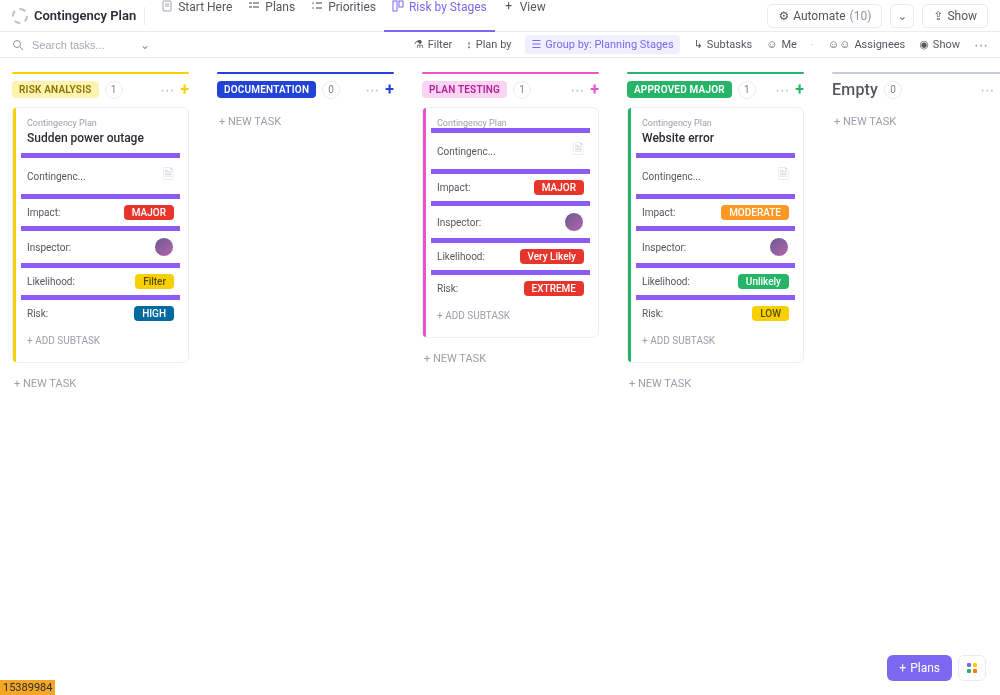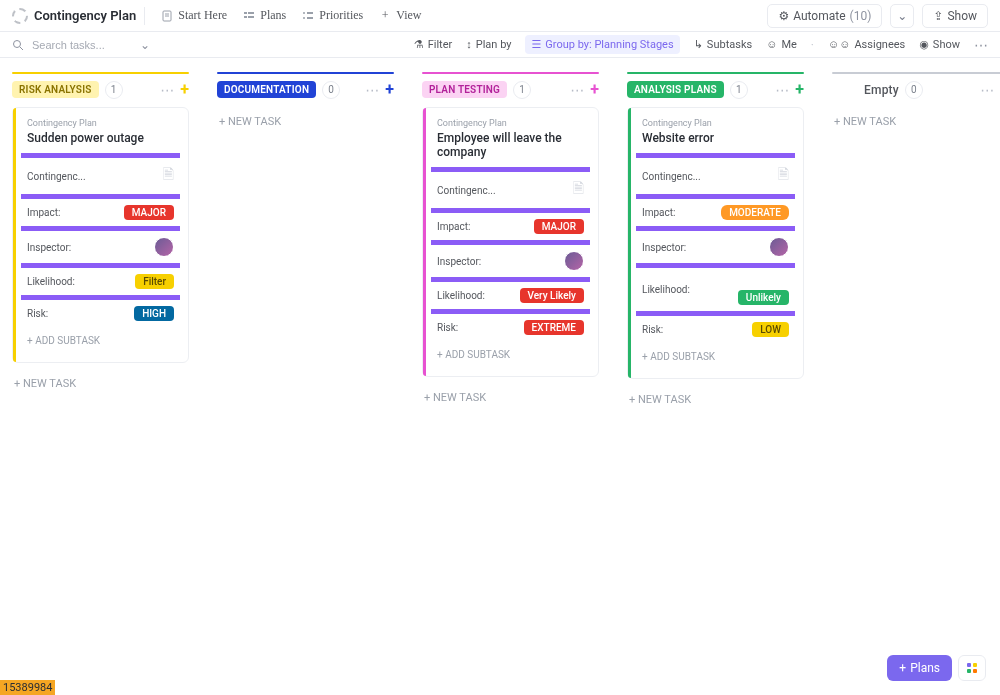--- a/index.html
+++ b/index.html
@@ -2,21 +2,21 @@
 <html><head>
 <meta charset="utf-8">
 <style>
 * { margin: 0; padding: 0; box-sizing: border-box; }
 body { font-family: -apple-system, BlinkMacSystemFont, 'Segoe UI', Roboto, sans-serif; background: #fff; height: 695px; width: 1000px; overflow: hidden; position: relative; font-size: 12px; color: #292d34; }
 
 .top-bar { display: flex; align-items: center; height: 32px; border-bottom: 1px solid #e9ebf0; padding: 0 12px; }
 .page-icon { width: 16px; height: 16px; border: 2px dashed #bec1c7; border-radius: 50%; margin-right: 6px; }
 .page-title { font-size: 13px; font-weight: 600; }
 .vdiv { width: 1px; height: 18px; background: #e9ebf0; margin: 0 8px; }
-.tab { display: flex; align-items: center; padding: 0 8px; height: 32px; color: #54575d; cursor: pointer; gap: 5px; font-family: Liberation Serif, serif; }
+.tab { display: flex; padding: 0 8px; height: 32px; color: #54575d; cursor: pointer; gap: 5px; }
 .tab.active { color: #7b68ee; border-bottom: 2px solid #7b68ee; }
 .tab-icon { width: 12px; height: 12px; display: inline-flex; align-items: center; justify-content: center; }
 .top-right { margin-left: auto; display: flex; gap: 8px; align-items: center; }
 .pill-btn { border: 1px solid #e9ebf0; border-radius: 5px; padding: 4px 10px; display: flex; align-items: center; gap: 4px; cursor: pointer; color: #54575d; }
 .pill-btn .muted { color: #8e93a0; }
 .chevron { width: 24px; height: 24px; border: 1px solid #e9ebf0; border-radius: 5px; display: flex; align-items: center; justify-content: center; cursor: pointer; color: #787e8c; }
 
 .toolbar { display: flex; align-items: center; height: 26px; border-bottom: 1px solid #e9ebf0; padding: 0 12px; color: #8e93a0; gap: 4px; }
 .search-wrap { display: flex; align-items: center; flex: 0 0 150px; gap: 8px; }
 .search-input { border: none; outline: none; font-size: 11px; color: #292d34; width: 100px; }
@@ -91,20 +91,29 @@
     <span class="tab-icon">
         <svg width="12" height="12">
           <circle cx="2" cy="3" r="1" fill="#9aa0aa"></circle>
           <rect x="5" y="2" width="6" height="2" fill="#9aa0aa"></rect>
           <circle cx="2" cy="8" r="1" fill="#9aa0aa"></circle>
           <rect x="5" y="7" width="6" height="2" fill="#9aa0aa"></rect>
         </svg>
       </span>
     <span>Priorities</span>
   </div>
+  <div class="tab active">
+    <span class="tab-icon">
+        <svg width="12" height="12">
+          <rect x="1" y="1" width="4" height="10" fill="none" stroke="#7b68ee"></rect>
+          <rect x="7" y="1" width="4" height="6" fill="none" stroke="#7b68ee"></rect>
+        </svg>
+      </span>
+    <span>Risk by Stages</span>
+  </div>
   <div class="tab">
     <span class="tab-icon">+</span>
     <span>View</span>
   </div>
 
   <div class="top-right">
     <div class="pill-btn">
       <span>⚙</span>
       <span>Automate</span>
       <span class="muted">(10)</span>
@@ -216,21 +225,20 @@
       <div class="col-head">
         <div class="col-label" style="background: rgb(251, 211, 243); color: rgb(178, 34, 154);">PLAN TESTING</div>
         <div class="count-pill">1</div>
         <div class="col-spacer"></div>
         <div class="col-more">⋯</div>
         <div class="col-add-icon" style="color: rgb(231, 82, 209);">+</div>
       </div>
       <div class="card">
         <div class="card-border-left" style="background: rgb(231, 82, 209);"></div>
         <div class="card-folder">Contingency Plan</div>
-        <div class="card-title">Employee will leave the company</div>
         <div class="field-row">
           <div>Contingenc...</div>
           <div class="doc-icon">🗎</div>
         </div>
         <div class="field-row">
           <div>Impact:</div>
           <div class="badge" style="background: rgb(231, 53, 44);">MAJOR</div>
         </div>
         <div class="field-row">
           <div>Inspector:</div>
@@ -244,58 +252,58 @@
           <div>Risk:</div>
           <div class="badge" style="background: rgb(231, 53, 44);">EXTREME</div>
         </div>
         <div class="add-subtask">+ ADD SUBTASK</div>
       </div>
       <div class="new-task">+ NEW TASK</div>
     </div>
     <div class="column">
       <div class="col-stripe" style="background: rgb(38, 181, 104);"></div>
       <div class="col-head">
-        <div class="col-label" style="background: rgb(38, 181, 104); color: rgb(255, 255, 255);">ANALYSIS PLANS</div>
+        <div class="col-label" style="background: rgb(38, 181, 104); color: rgb(255, 255, 255);">APPROVED MAJOR</div>
         <div class="count-pill">1</div>
         <div class="col-spacer"></div>
         <div class="col-more">⋯</div>
         <div class="col-add-icon" style="color: rgb(38, 181, 104);">+</div>
       </div>
       <div class="card">
         <div class="card-border-left" style="background: rgb(38, 181, 104);"></div>
         <div class="card-folder">Contingency Plan</div>
         <div class="card-title">Website error</div>
         <div class="field-row">
           <div>Contingenc...</div>
           <div class="doc-icon">🗎</div>
         </div>
         <div class="field-row">
           <div>Impact:</div>
-          <div class="badge" style="background: rgb(255, 153, 37); border-radius: 6px;">MODERATE</div>
+          <div class="badge" style="background: rgb(255, 153, 37);">MODERATE</div>
         </div>
         <div class="field-row">
           <div>Inspector:</div>
           <div class="avatar"></div>
         </div>
         <div class="field-row">
           <div>Likelihood:</div>
-          <div class="badge" style="background: rgb(38, 181, 104); margin-top: 16px;">Unlikely</div>
+          <div class="badge" style="background: rgb(38, 181, 104);">Unlikely</div>
         </div>
         <div class="field-row">
           <div>Risk:</div>
           <div class="badge" style="background: rgb(247, 208, 0); color: rgb(91, 75, 0);">LOW</div>
         </div>
         <div class="add-subtask">+ ADD SUBTASK</div>
       </div>
       <div class="new-task">+ NEW TASK</div>
     </div>
     <div class="column">
       <div class="col-stripe" style="background: rgb(200, 204, 212);"></div>
       <div class="col-head">
-        <div class="col-label" style="background: transparent; color: rgb(84, 87, 93); font-weight: 500; font-size: 12px; padding: 0px; margin-left: 32px;">Empty</div>
+        <div class="col-label" style="background: transparent; color: rgb(84, 87, 93); font-weight: 500; font-size: 16px; padding: 0px;">Empty</div>
         <div class="count-pill">0</div>
         <div class="col-spacer"></div>
         <div class="col-more">⋯</div>
         <div class="col-add-icon" style="color: rgb(41, 45, 52);">+</div>
       </div>
       <div class="new-task">+ NEW TASK</div>
     </div>
   </div>
 
 <div class="fab">

